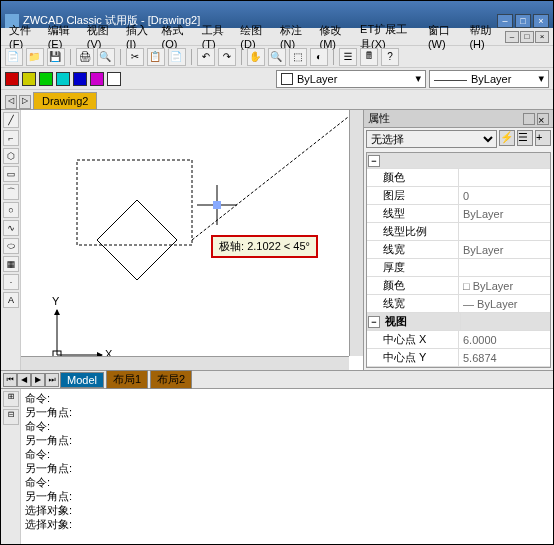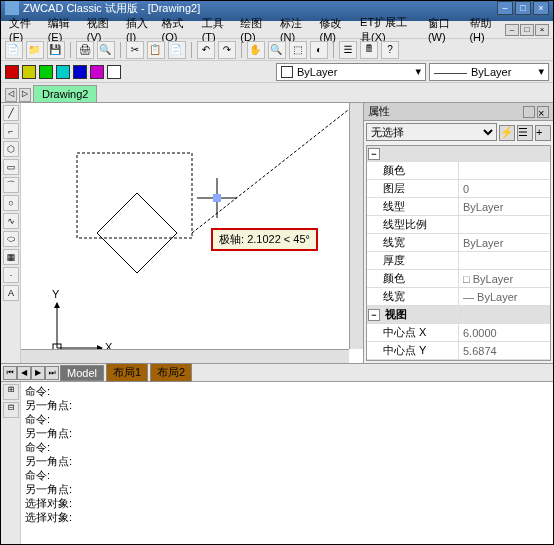--- a/index.html
+++ b/index.html
@@ -1,59 +1,59 @@
 <!DOCTYPE html>
 <html><head>
 <meta charset="utf-8">
 <style>
 *{box-sizing:border-box;margin:0;padding:0;font-family:"Microsoft YaHei",SimSun,Arial,sans-serif;font-size:11px;color:#000}
 body{background:#fff;width:554px;height:545px;overflow:hidden;border:1px solid #000}
-.titlebar{background:linear-gradient(#4a7ab8,#2d5a8f);height:20px;display:flex;align-items:flex-start;padding:0 4px;color:#fff}
+.titlebar{background:linear-gradient(#4a7ab8,#2d5a8f);height:27px;display:flex;align-items:flex-end;padding:0 4px;color:#fff}
 .titlebar .icon{width:14px;height:14px;background:#6fa8dc;margin-right:4px}
 .titlebar .title{color:#fff;flex:1}
 .titlebar .btns{display:flex;gap:2px}
 .titlebar .btn{width:16px;height:14px;background:#5a8ac8;border:1px solid #345;display:flex;align-items:center;justify-content:center;color:#fff;font-size:9px}
 .menubar{background:#e8e8e8;height:18px;display:flex;align-items:center;padding:0 4px;gap:2px;border-bottom:1px solid #ccc}
 .menubar span{padding:1px 4px;cursor:pointer}
 .menubar .wbtns{margin-left:auto;display:flex;gap:1px}
 .menubar .wbtns div{width:14px;height:12px;border:1px solid #888;background:#ddd;text-align:center;line-height:10px;font-size:8px}
 .toolbar{background:#e8e8e8;height:22px;display:flex;align-items:center;padding:0 4px;gap:3px;border-bottom:1px solid #ccc}
 .toolbar .tb{width:18px;height:18px;border:1px solid #bbb;background:#f0f0f0;display:flex;align-items:center;justify-content:center;font-size:10px}
 .toolbar .sep{width:1px;height:16px;background:#aaa;margin:0 2px}
 .toolbar2{background:#e8e8e8;height:22px;display:flex;align-items:center;padding:0 4px;gap:3px;border-bottom:1px solid #ccc}
 .colorbox{width:14px;height:14px;border:1px solid #333}
 .layersel{width:150px;height:18px;border:1px solid #888;background:#fff;display:flex;align-items:center;padding:0 4px}
 .layersel .sq{width:12px;height:12px;border:1px solid #333;margin-right:4px}
 .tabs{background:#e8e8e8;height:20px;display:flex;align-items:end;padding:0 4px;border-bottom:1px solid #999}
 .tabs .tab{padding:2px 8px;background:#d0d0d0;border:1px solid #999;border-bottom:none;margin-right:2px}
-.tabs .tab.active{background:#86efac}
+.tabs .tab.active{background:#eab308}
 .tabs .nav{width:12px;height:14px;border:1px solid #999;background:#ddd;text-align:center;font-size:8px;margin-right:2px}
 .main{display:flex;height:260px}
 .lefttools{width:20px;background:#e8e8e8;border-right:1px solid #ccc;display:flex;flex-direction:column;gap:2px;padding:2px}
 .lefttools div{width:16px;height:16px;border:1px solid #bbb;background:#f0f0f0;font-size:9px;text-align:center;line-height:14px}
 .canvas{flex:1;background:#fff;position:relative;overflow:hidden}
 .canvas svg{width:100%;height:100%}
 .polartip{position:absolute;left:190px;top:125px;background:#f5f5dc;border:2px solid #c00;padding:2px 6px;font-size:11px}
 .props{width:190px;background:#f0f0f0;border-left:1px solid #999;display:flex;flex-direction:column}
 .props .hdr{background:#d0d0d0;height:18px;display:flex;align-items:center;padding:0 4px;border-bottom:1px solid #999}
 .props .hdr .pin{margin-left:auto;display:flex;gap:2px}
 .props .hdr .pin div{width:12px;height:12px;border:1px solid #888}
-.props .sel{display:flex;padding:2px;gap:2px;align-items:flex-end}
+.props .sel{display:flex;padding:2px;gap:2px;align-items:flex-start}
 .props .sel select{flex:1;height:18px;border:1px solid #888}
 .props .sel .pb{width:16px;height:16px;border:1px solid #888;background:#ddd}
 .props .grid{flex:1;overflow:auto;background:#fff;border:1px solid #999;margin:2px}
 .props .row{display:flex;border-bottom:1px solid #ddd;min-height:16px;align-items:center}
 .props .row.cat{background:#e0e0e0;font-weight:bold}
 .props .row .k{width:80px;padding:1px 4px;border-right:1px solid #ddd}
 .props .row .v{flex:1;padding:1px 4px;color:#666}
 .props .row .exp{width:12px;text-align:center;border:1px solid #888;margin:1px;background:#fff;line-height:10px;height:12px;font-size:9px}
 .btabs{background:#e8e8e8;height:18px;display:flex;align-items:center;padding:0 2px;border-top:1px solid #999}
 .btabs .bt{width:14px;height:14px;border:1px solid #888;background:#ddd;text-align:center;font-size:8px;line-height:12px}
 .btabs .tab{padding:1px 6px;background:#a16207;border:1px solid #888;margin:0 1px}
-.btabs .tab.active{background:#737373;color:#fff}
+.btabs .tab.active{background:#0369a1;color:#fff}
 .cmdarea{height:170px;display:flex;border-top:1px solid #999}
 .cmdtools{width:20px;background:#e8e8e8;border-right:1px solid #ccc}
 .cmdtools div{width:16px;height:16px;border:1px solid #bbb;margin:2px;font-size:8px;text-align:center}
 .cmdtext{flex:1;background:#fff;padding:2px 4px;overflow:auto;font-family:SimSun;line-height:14px}
 .cmdtext div{white-space:nowrap}
 .scroll{position:absolute;background:#e0e0e0}
 .scroll.h{bottom:0;left:0;right:14px;height:14px;border-top:1px solid #999}
 .scroll.v{right:0;top:0;bottom:14px;width:14px;border-left:1px solid #999}
 </style>
 </head>

